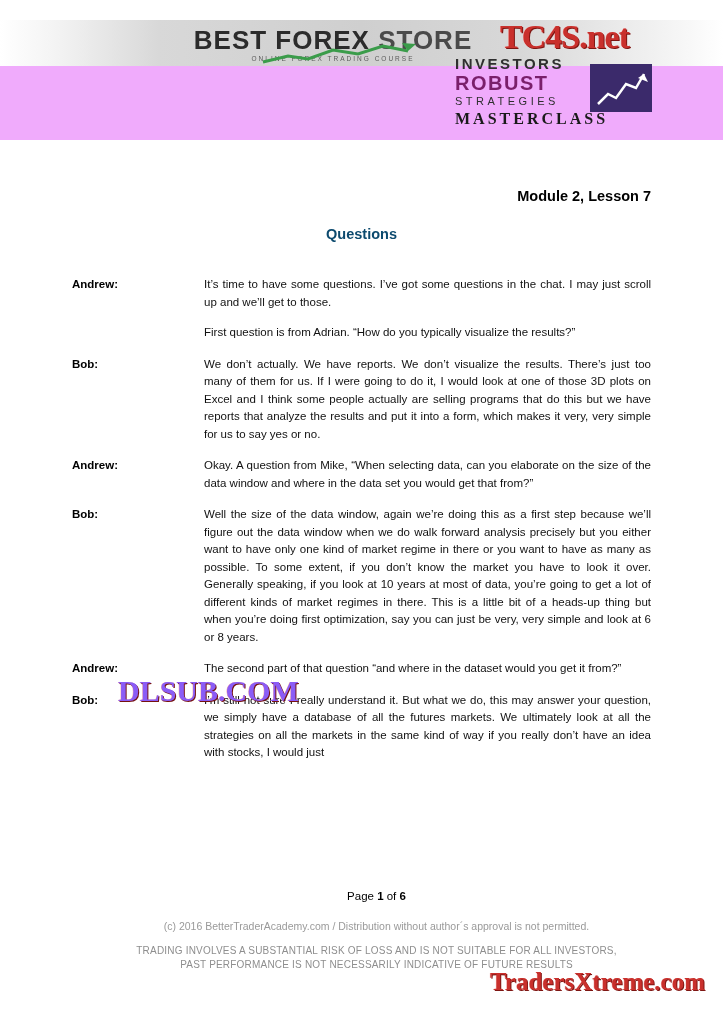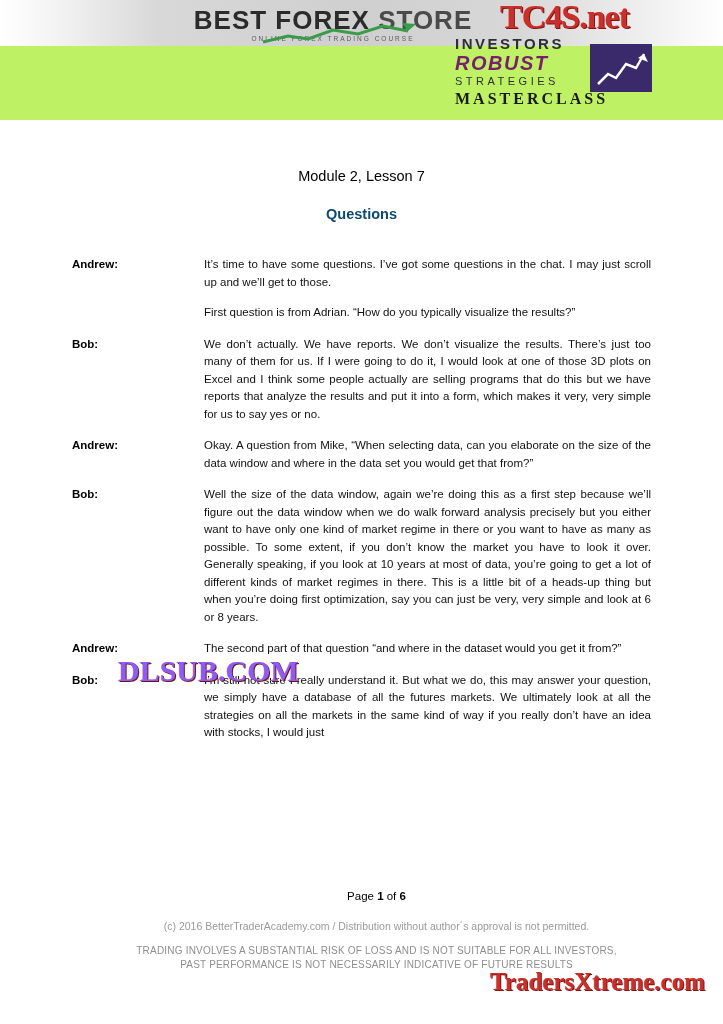--- a/index.html
+++ b/index.html
@@ -13,21 +13,22 @@
     font-family: "Liberation Sans", sans-serif;
     position: relative;
     overflow: hidden;
   }
 
   
   .banner {
     position: relative;
     width: 723px;
     height: 120px;
-    background: #bef264;
+    background: #f0abfc;
+    margin-top: 20px;
   }
   .banner-grad {
     position: absolute;
     left: 0; top: 0;
     width: 723px; height: 46px;
     background: linear-gradient(to right, #ffffff 0%, #f3f3f3 8%, #d8d8d8 22%, #cfcfcf 50%, #d8d8d8 72%, #f0f0f0 90%, #ffffff 100%);
   }
   .bfs-logo {
     position: absolute;
     left: 168px; top: 6px;
@@ -89,21 +90,20 @@
     letter-spacing: 2.5px;
     color: #2f2f2f;
     line-height: 16px;
   }
   .brs-line2 {
     font-weight: bold;
     font-size: 20px;
     letter-spacing: 1.5px;
     color: #7a1f6b;
     line-height: 22px;
-    font-style: italic;
   }
   .brs-line3 {
     font-weight: normal;
     font-size: 11px;
     letter-spacing: 3.5px;
     color: #2f2f2f;
     line-height: 14px;
   }
   .brs-line4 {
     font-weight: bold;
@@ -124,22 +124,22 @@
   }
 
   
   .doc {
     position: relative;
     padding: 0 72px;
     box-sizing: border-box;
     width: 723px;
   }
   .title {
-    text-align: center;
-    font-weight: normal;
+    text-align: right;
+    font-weight: bold;
     font-size: 14.5px;
     color: #000;
     margin-top: 48px;
   }
   .subtitle {
     text-align: center;
     font-weight: bold;
     font-size: 14.5px;
     color: #0c4a6e;
     margin-top: 22px;

